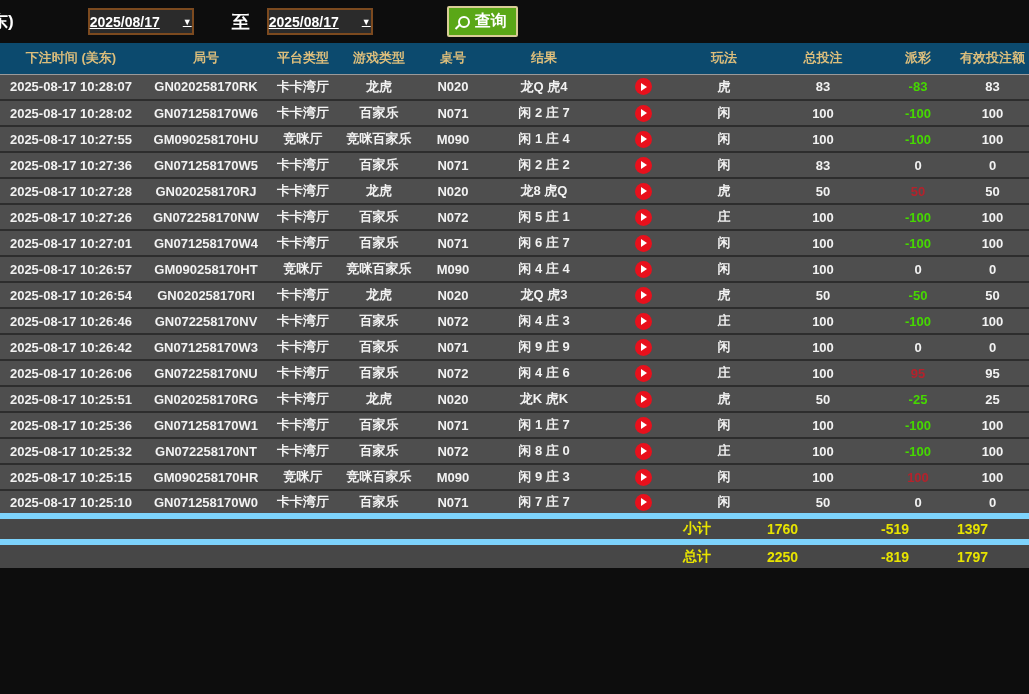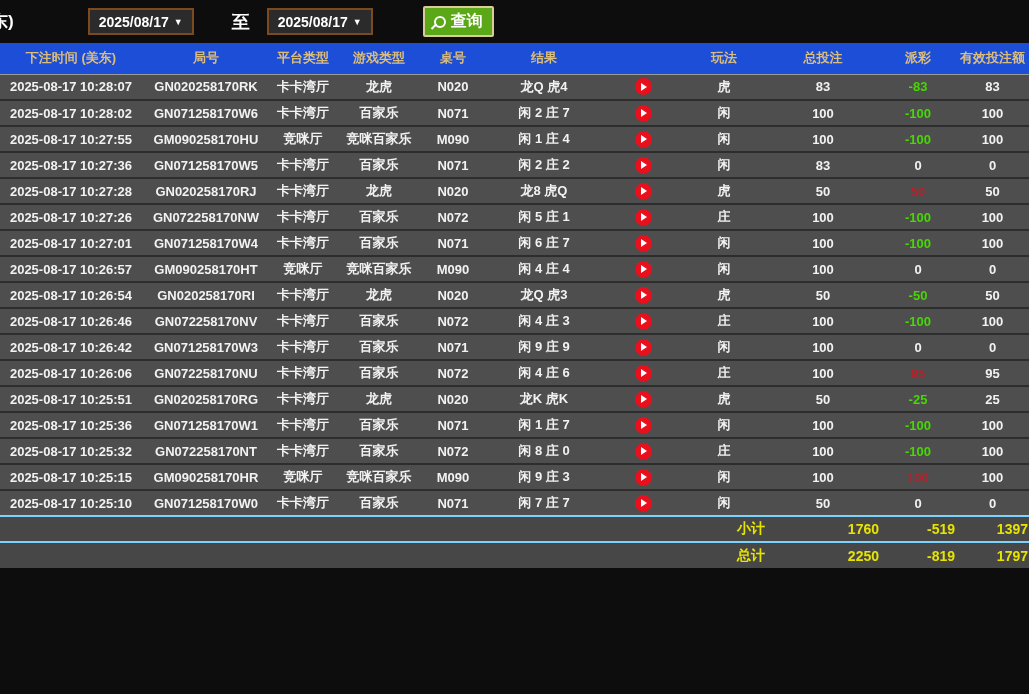--- a/index.html
+++ b/index.html
@@ -15,63 +15,63 @@
   html,body{margin:0;padding:0;}
   body{
     width:1029px;height:694px;overflow:hidden;
     background:#0d0d0d;
     font-family:"Liberation Sans","DejaVu Sans",sans-serif;
   }
   
   .topbar{height:43px;display:flex;align-items:center;background:#0d0d0d;white-space:nowrap;}
   .partial{color:#fff;font-weight:bold;font-size:17px;margin-left:-9px;}
   .datebox{
-    display:inline-flex;align-items:center;justify-content:center;
+    display:inline-flex;align-items:center;justify-content:space-between;
     width:106px;height:27px;background:#2b2b2b;
     border:2px solid var(--date-border);
-    color:#fff;font-weight:bold;font-size:14px;cursor:pointer;
+    color:#fff;font-weight:bold;font-size:14px;cursor:pointer;text-decoration:underline;
   }
   .datebox .arrow{font-size:9px;margin-left:5px;color:#fff;}
   .db1{margin-left:74px;}
   .to{color:#fff;font-weight:bold;font-size:18px;margin-left:38px;}
   .db2{margin-left:17px;}
   .query{
     display:inline-flex;align-items:center;gap:5px;
-    height:31px;padding:2px 9px;margin-left:50px;
+    height:31px;padding:2px 9px;margin-left:74px;
     background:var(--query-button-bg);
     border:2px solid #d9cc96;border-radius:2px;
     color:#fff;font-weight:bold;font-size:16px;cursor:pointer;
     font-family:inherit;
   }
   .mag{position:relative;width:12px;height:12px;border:2px solid #fff;border-radius:50%;display:inline-block;}
   .mag::after{
     content:"";position:absolute;left:-3px;bottom:-4px;width:2px;height:7px;
     background:#fff;transform:rotate(45deg);
   }
   
   table{width:1029px;border-collapse:collapse;table-layout:fixed;}
   th,td{white-space:nowrap;overflow:hidden;}
   thead th{
-    background:#1d4ed8;color:var(--header-text);
+    background:#0c4a6e;color:var(--header-text);
     font-size:13px;font-weight:bold;height:31px;text-align:center;
     border-bottom:1px solid #9a9a9a;
   }
   tbody td{
     background:#4e4e4e;color:#f2f2f2;
     font-size:13px;font-weight:bold;text-align:center;height:26px;
     border-top:2px solid #2d2d2d;
   }
   tbody tr:first-child td{border-top:none;}
   .payout.neg{color:var(--payout-negative);}
   .payout.pos{color:var(--payout-positive);}
   .payout.zero{color:#f2f2f2;}
   tfoot td{
     background:#474747;color:var(--totals-text);
-    font-size:14px;font-weight:bold;text-align:right;height:26px;
-    border-top:2px solid #7dd3fc;
+    font-size:14px;font-weight:bold;text-align:left;height:26px;
+    border-top:6px solid #7dd3fc;
   }
   .play-btn{
     display:inline-flex;align-items:center;justify-content:center;
     width:17px;height:17px;border-radius:50%;
     background:var(--play-button);cursor:pointer;vertical-align:middle;
   }
   .play-tri{
     width:0;height:0;margin-left:2px;
     border-left:6px solid #fff;border-top:4px solid transparent;border-bottom:4px solid transparent;
   }

